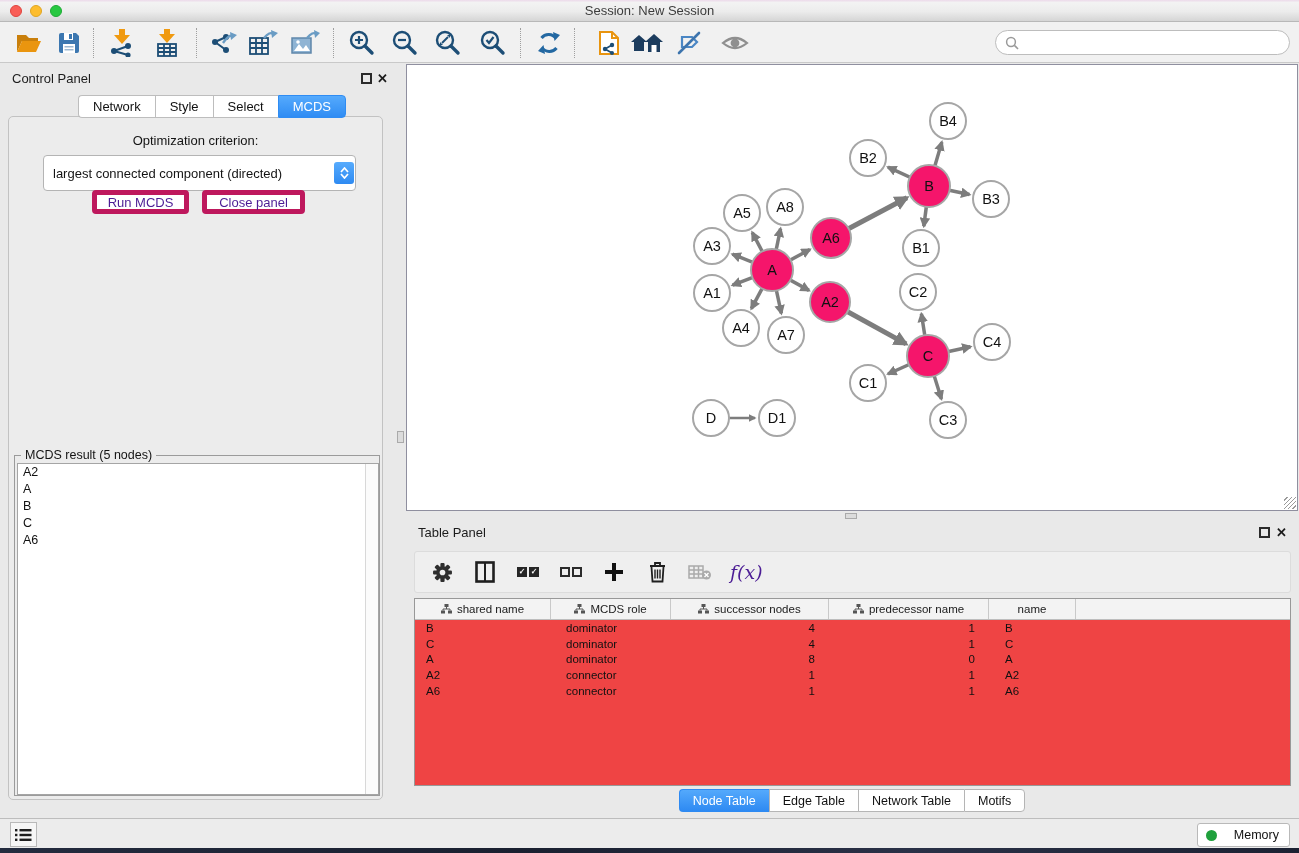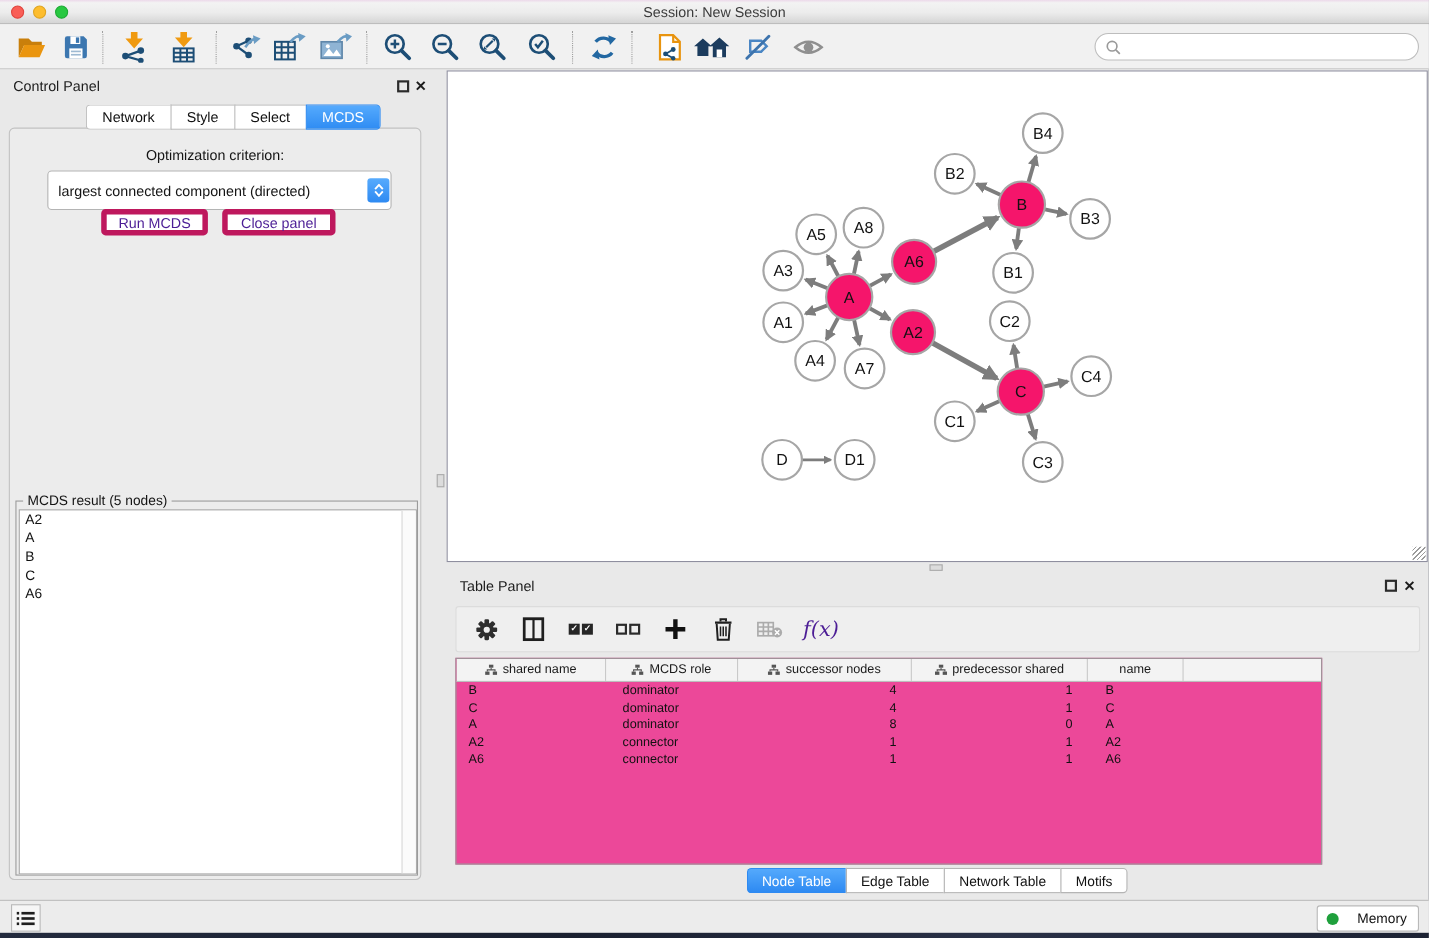--- a/index.html
+++ b/index.html
@@ -89,22 +89,22 @@
   .tp-title { position:absolute; left:418px; top:525px; font-size:13px; color:#1c1c1c; }
   .tp-toolbar { position:absolute; left:414px; top:551px; width:877px; height:42px;
     background:#efefef; border:1px solid #dcdcdc; border-radius:3px; display:flex;
     align-items:center; gap:17px; padding-left:14px; }
   .tico { display:flex; align-items:center; justify-content:center; width:26px; height:28px; }
   .ck { display:inline-block; width:10px; height:10px; margin:0 1px; }
   .ck.filled { background:#262626; color:#fff; font-size:8px; line-height:10px; text-align:center; font-weight:bold; }
   .ck.empty { border:2px solid #2b2b2b; background:#efefef; }
   .fx { font-family:"DejaVu Serif", serif; font-style:italic; font-size:19px; color:#4c1d95; }
 
-  .ttable { position:absolute; left:414px; top:598px; width:788px; height:188px;
-    background:#ec4899; border:1px solid #989898; overflow:hidden; }
+  .ttable { position:absolute; left:414px; top:598px; width:877px; height:188px;
+    background:#ef4444; border:1px solid #989898; overflow:hidden; }
   .thead { display:flex; height:21px; background:#f3f3f3; border-bottom:1px solid #bdbdbd; }
   .th { display:flex; align-items:center; justify-content:center; gap:5px;
     font-size:11.5px; color:#1a1a1a; border-right:1px solid #c9c9c9; }
   .th:last-child { border-right:none; }
   .trow { display:flex; height:15.8px; align-items:center; }
   .td { font-size:11.5px; color:#111; overflow:hidden; white-space:nowrap; }
   .c0 { width:136px; } .c1 { width:120px; } .c2 { width:158px; } .c3 { width:160px; }
   .c4 { width:87px; } .cfill { flex:1; }
   .td.c0 { padding-left:11px; } .td.c1 { padding-left:15px; }
   .td.c2 { text-align:right; padding-right:14px; } .td.c3 { text-align:right; padding-right:14px; }
@@ -500,21 +500,21 @@
         </div>
         <div class="th c3">
           <svg width="11" height="10" viewBox="0 0 11 10">
             <g fill="#555">
               <rect x="3.5" y="0" width="4" height="3"></rect>
               <rect x="0" y="6.5" width="4" height="3"></rect>
               <rect x="7" y="6.5" width="4" height="3"></rect>
             </g>
             <path d="M5.5 3 v2 M2 6.5 V5 h7 v1.5" stroke="#555" fill="none"></path>
           </svg>
-          <span>predecessor shared</span>
+          <span>predecessor name</span>
         </div>
         <div class="th c4">
           <span>name</span>
         </div>
         <div class="th cfill"></div>
       </div>
     <div>
         <div class="trow">
           <div class="td c0">B</div>
           <div class="td c1">dominator</div>

